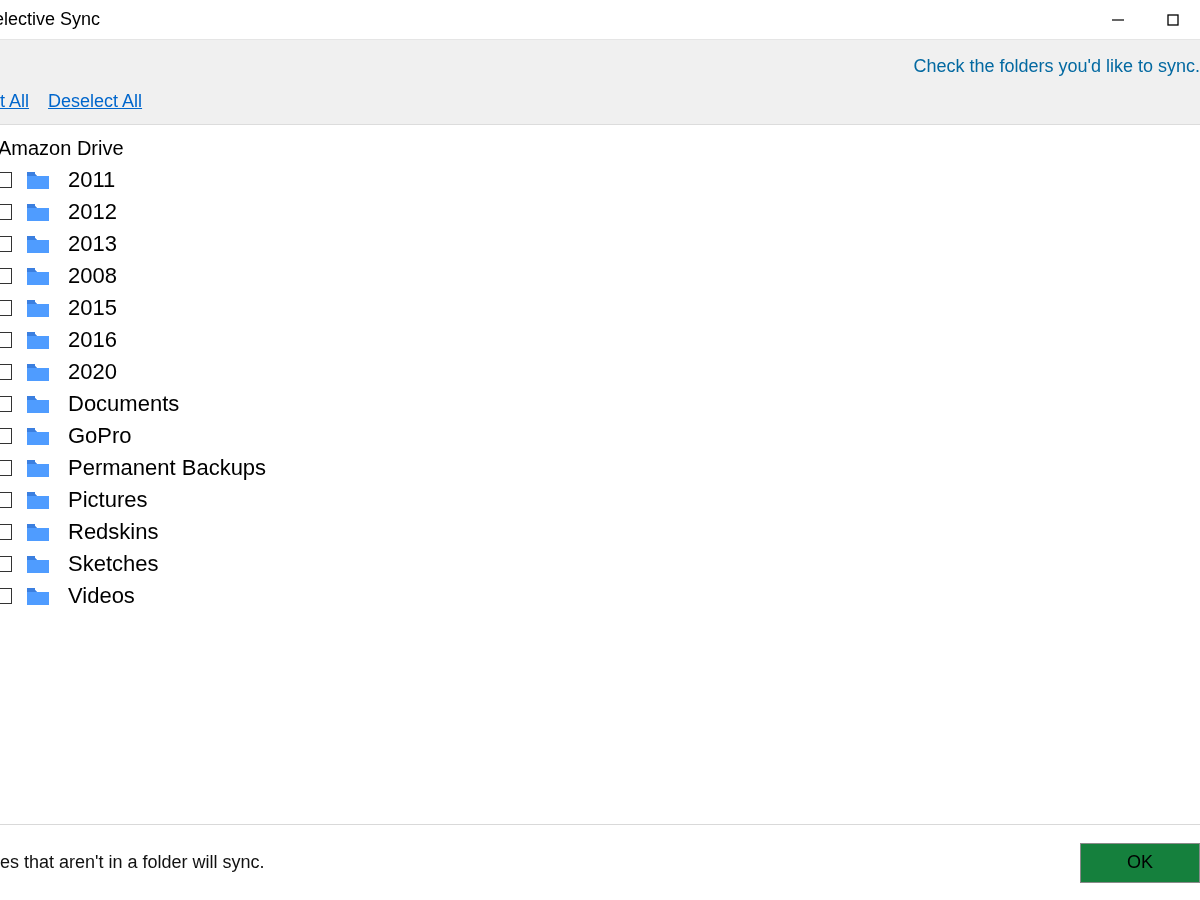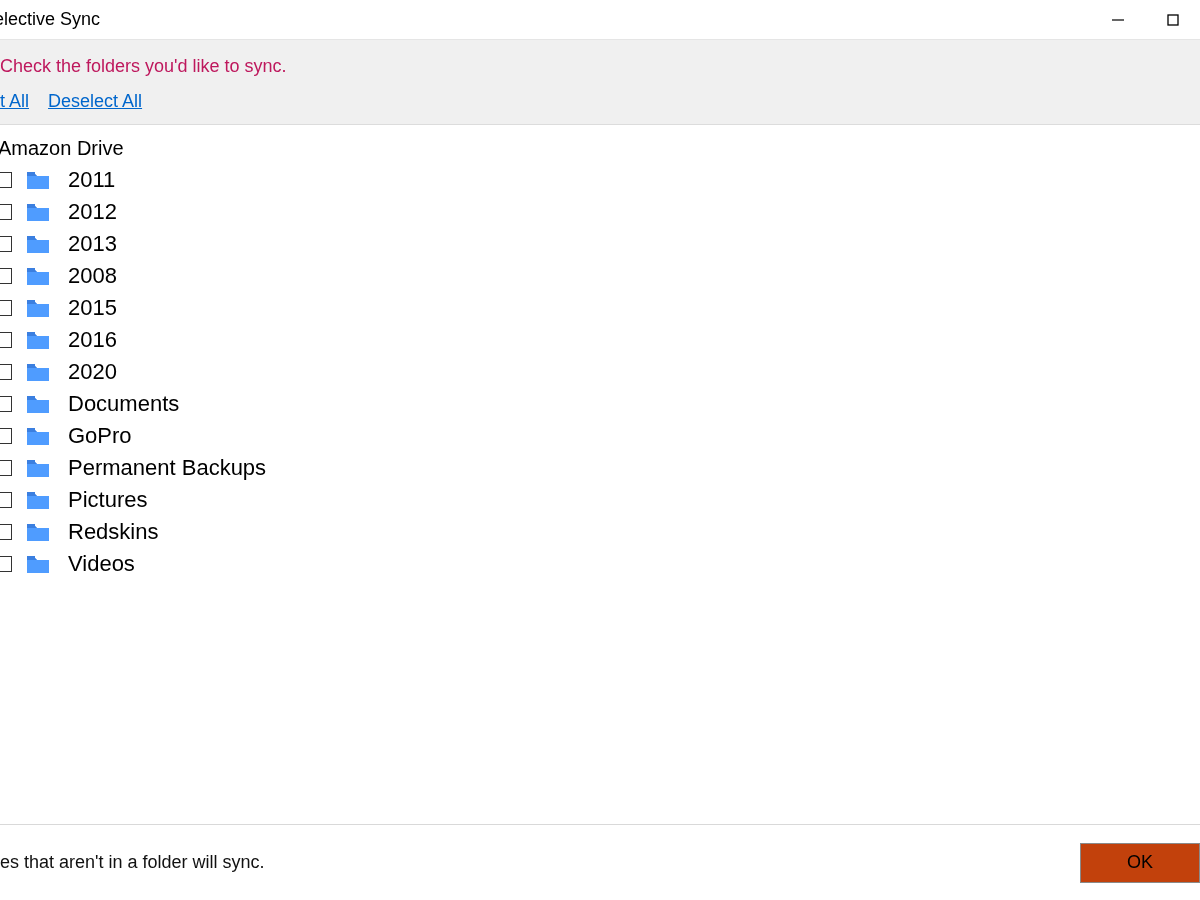--- a/index.html
+++ b/index.html
@@ -37,23 +37,23 @@
     justify-content: center;
     font-size: 16px;
   }
   .win-btn svg { display:block; }
   .header-band {
     background: #f0f0f0;
     border-bottom: 1px solid #dcdcdc;
     padding: 16px 0 12px 0;
   }
   .prompt {
-    text-align: left;
-    font-size: 18px;
-    color: #be185d;
+    text-align: right;
+    font-size: 18px;
+    color: #0369a1;
     margin-bottom: 14px;
   }
   .select-links {
     padding-left: 0px;
     font-size: 18px;
   }
   .select-links a {
     color: #0066cc;
     text-decoration: underline;
     margin-right: 14px;
@@ -107,21 +107,21 @@
     padding: 0 8px 0 0;
   }
   .footer-note {
     font-size: 18px;
     color: #111;
     margin-left: -8px;
   }
   .ok-btn {
     min-width: 120px;
     height: 40px;
-    background: #c2410c;
+    background: #15803d;
     border: 1px solid #8a8a8a;
     font-size: 18px;
     display: flex;
     align-items: center;
     justify-content: center;
     cursor: pointer;
     margin-right: -8px;
     margin-left: 20px;
   }
 </style>
@@ -289,20 +289,31 @@
       </li>
       <li class="tree-item">
         <span class="cb"></span>
         <span class="folder-icon">
   <svg width="24" height="20" viewBox="0 0 24 20">
     <path d="M1 4 L9 4 L11 6 L23 6 L23 19 L1 19 Z" fill="#4f9cff"></path>
     <path d="M1 4 L9 4 L11 6 L1 6 Z" fill="#3b7fe0"></path>
     <rect x="1" y="2" width="8" height="2" fill="#3b7fe0"></rect>
   </svg>
 </span>
+        <span>Sketches</span>
+      </li>
+      <li class="tree-item">
+        <span class="cb"></span>
+        <span class="folder-icon">
+  <svg width="24" height="20" viewBox="0 0 24 20">
+    <path d="M1 4 L9 4 L11 6 L23 6 L23 19 L1 19 Z" fill="#4f9cff"></path>
+    <path d="M1 4 L9 4 L11 6 L1 6 Z" fill="#3b7fe0"></path>
+    <rect x="1" y="2" width="8" height="2" fill="#3b7fe0"></rect>
+  </svg>
+</span>
         <span>Videos</span>
       </li>
     </ul>
 </div>
 
 <div class="footer">
   <div class="footer-note">iles that aren't in a folder will sync.</div>
   <div class="ok-btn">
     <span>OK</span>
   </div>

